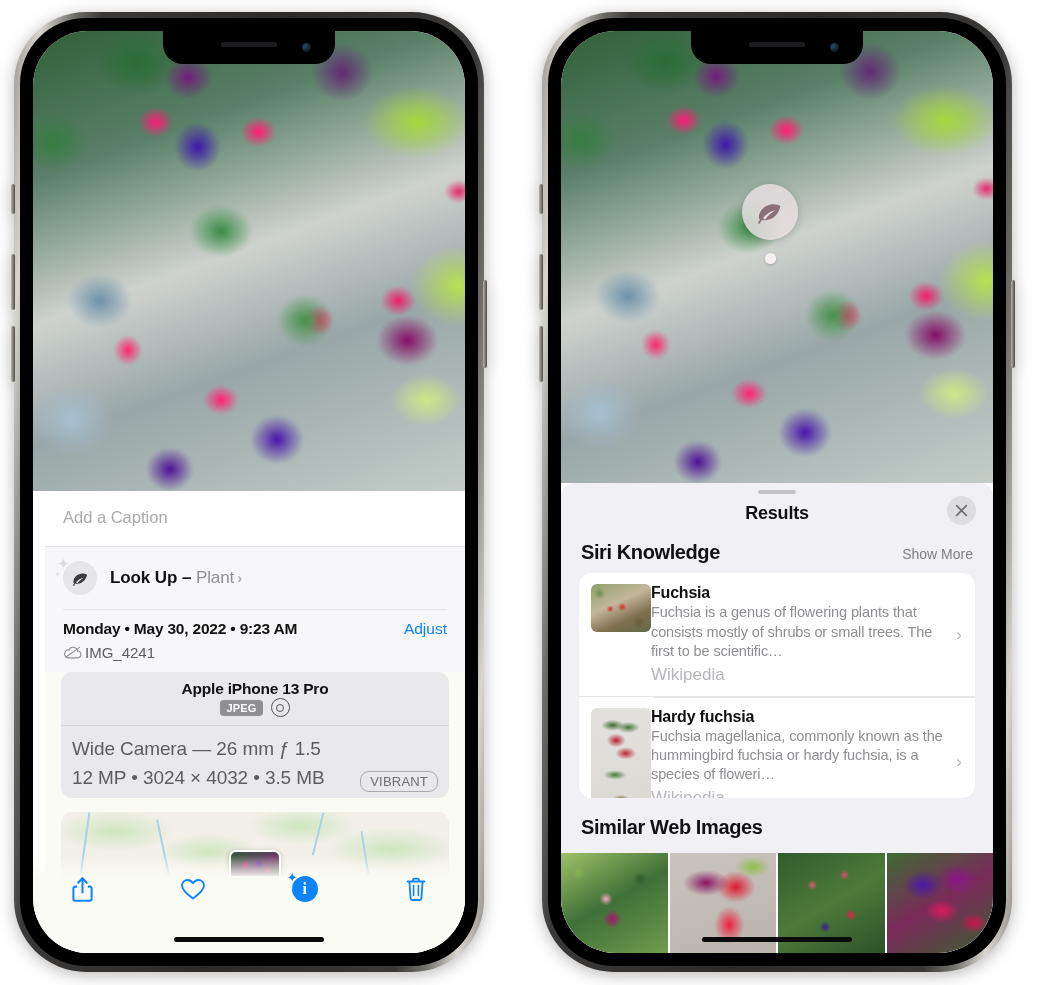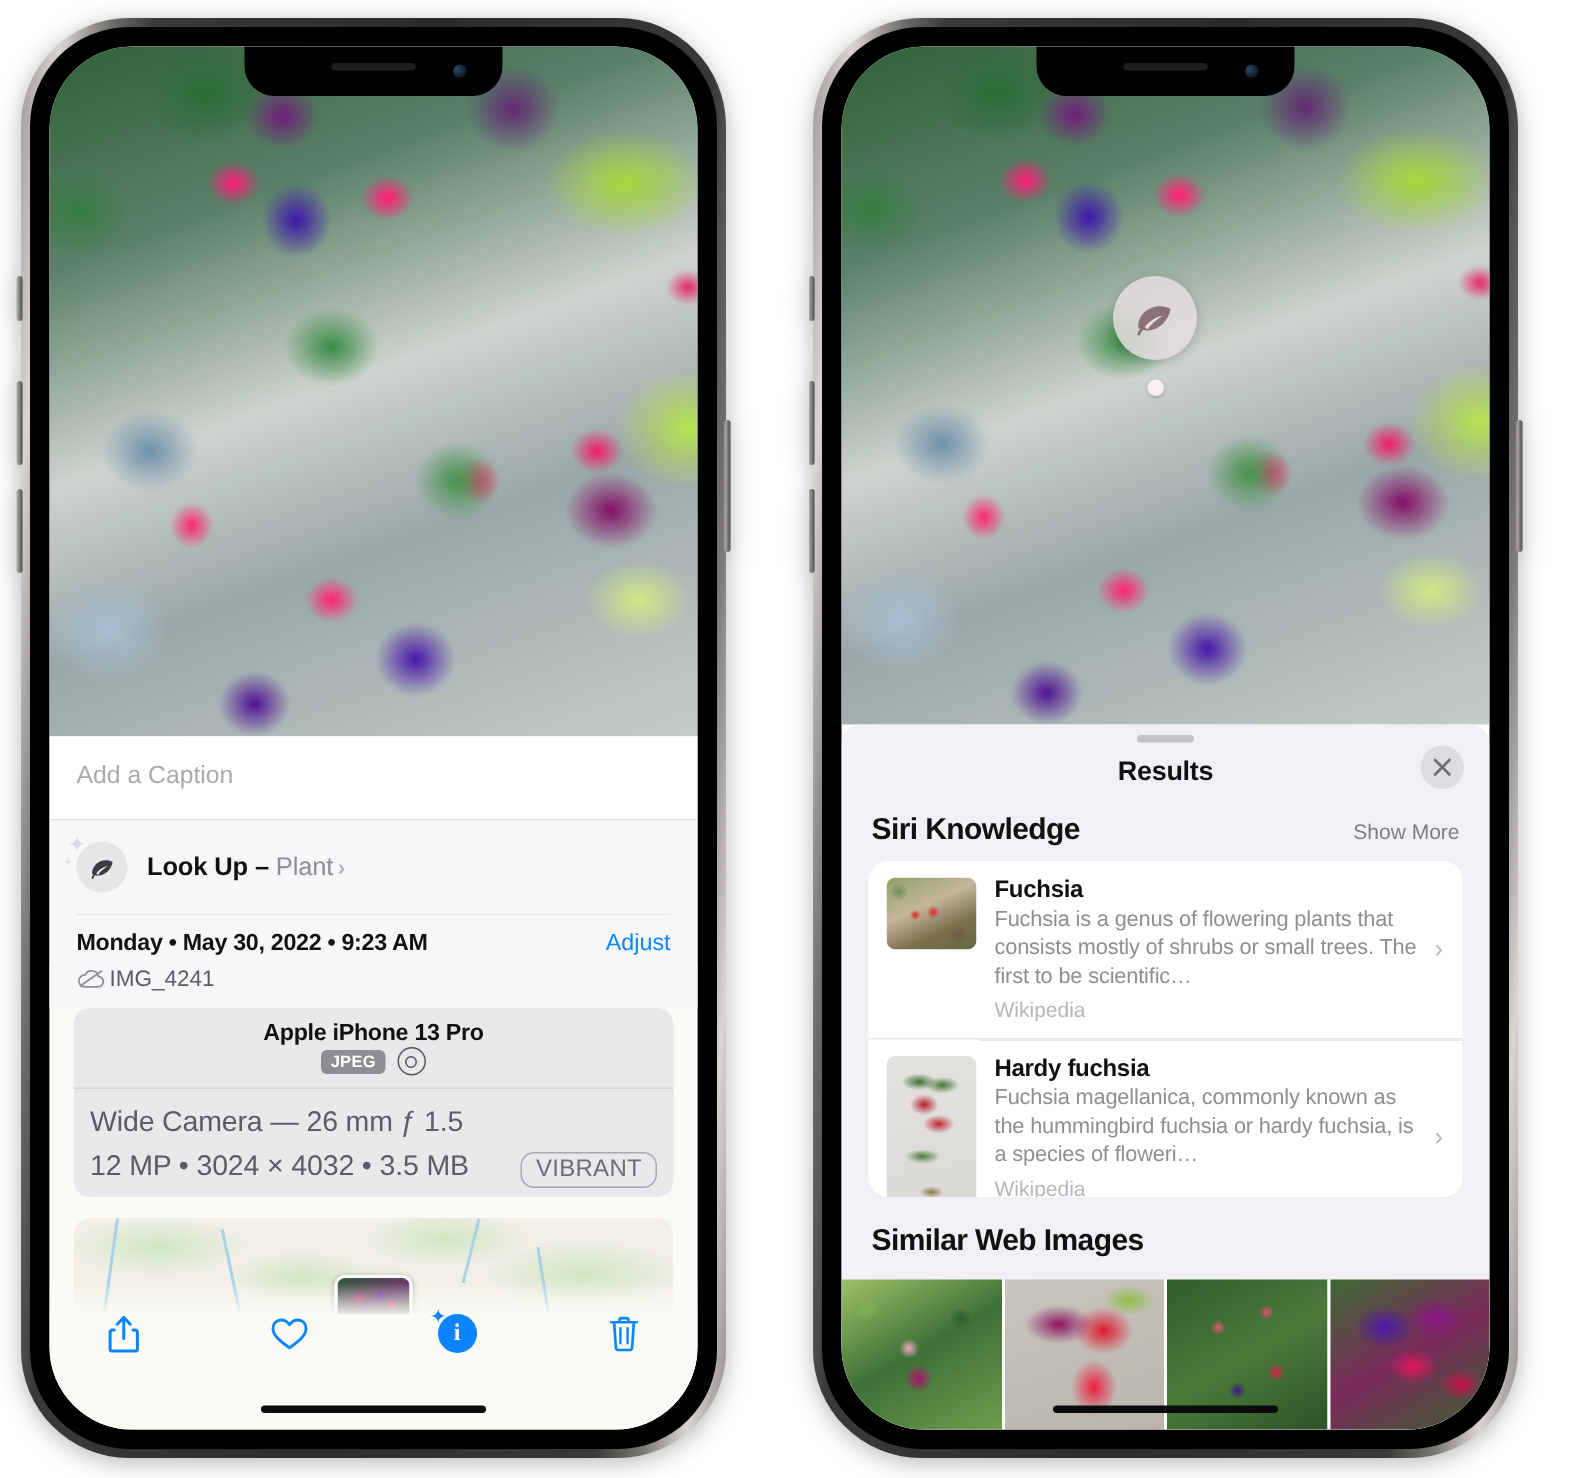--- a/index.html
+++ b/index.html
@@ -120,21 +120,21 @@
       radial-gradient(ellipse 5% 4% at 44% 78%, #f0246d 0%, rgba(240,36,109,0) 76%),
       radial-gradient(ellipse 5% 4% at 82% 58%, #e01f63 0%, rgba(224,31,99,0) 76%),
       radial-gradient(ellipse 4% 3% at 95% 36%, #d62a67 0%, rgba(214,42,103,0) 78%),
       linear-gradient(160deg, #2d5a33 0%, #5d7f6a 26%, #cfd3cf 48%, #9aa7a8 66%, #c8d2cc 100%);
     filter: blur(1.1px) saturate(1.12);
   }
 
   
   .sheet-left {
     position: absolute;
-    left: 0; right: 0; bottom: 0;
+    left: 12px; right: 0; bottom: 0;
     background: #fbfbf5;
     display: flex;
     flex-direction: column;
   }
   .caption-row {
     background: #ffffff;
     padding: 17px 18px 19px;
     font-size: 16.5px;
     color: #a9a9ae;
     border-bottom: .5px solid #e2e2e4;
@@ -221,21 +221,21 @@
   }
   .raw-icon i {
     width: 8px; height: 8px; border-radius: 50%;
     border: 1.5px solid #55555a; display: block;
   }
   .cam-body { padding: 8px 11px 9px; position: relative; border-bottom: .5px solid #d6d6da; }
   .cam-line { color: #5c5c61; font-size: 19px; line-height: 1.55; letter-spacing: -.1px; }
   .vibrant-tag {
     position: absolute; right: 11px; bottom: 10px;
     border: 1px solid #a9a9ae; color: #6d6d72;
-    border-radius: 9px; font-size: 16px;
+    border-radius: 9px; font-size: 13px;
     padding: 2px 9px; letter-spacing: .2px;
   }
   .cam-exif {
     display: flex; align-items: center;
     padding: 7px 11px;
     color: #6d6d72; font-size: 13.5px;
   }
   .cam-exif span { flex: 1; text-align: center; }
   .cam-exif span:first-child { text-align: left; }
   .cam-exif span:last-child { text-align: right; }
@@ -350,21 +350,20 @@
 
   .know-card {
     margin: 0 18px;
     background: #fff;
     border-radius: 13px;
     overflow: hidden;
   }
   .know-row {
     display: flex; align-items: flex-start;
     padding: 11px 12px;
-    gap: 12px;
     position: relative;
   }
   .know-row + .know-row { border-top: .5px solid #e6e6e9; }
   .know-row .sep { position:absolute; left: 74px; right: 0; top: 0; height: .5px; background:#e6e6e9; }
   .thumb { flex: 0 0 auto; border-radius: 6px; overflow: hidden; }
   .thumb-1 {
     width: 60px; height: 48px;
     background:
       radial-gradient(circle 5px at 32% 52%, #e2202a 0%, rgba(226,32,42,0) 72%),
       radial-gradient(circle 6px at 52% 48%, #e5252e 0%, rgba(229,37,46,0) 72%),
@@ -379,21 +378,21 @@
       radial-gradient(ellipse 24% 8% at 58% 42%, #c02530 0%, rgba(192,37,48,0) 72%),
       radial-gradient(ellipse 26% 7% at 36% 16%, #3f6a2e 0%, rgba(63,106,46,0) 74%),
       radial-gradient(ellipse 26% 7% at 62% 18%, #47743a 0%, rgba(71,116,58,0) 74%),
       radial-gradient(ellipse 26% 6% at 40% 62%, #4b7a3c 0%, rgba(75,122,60,0) 74%),
       radial-gradient(ellipse 18% 5% at 50% 84%, #8a7a4a 0%, rgba(138,122,74,0) 74%),
       linear-gradient(170deg,#e3e2de 0%,#d9d8d3 100%);
   }
   .know-text { flex: 1 1 auto; min-width: 0; padding-right: 18px; }
   .know-title { font-size: 16px; font-weight: 700; color: #111; letter-spacing: -.2px; margin-bottom: 1px; }
   .know-desc { font-size: 14.5px; color: #8e8e93; line-height: 1.32; letter-spacing: -.1px; }
-  .know-src { font-size: 14px; color: #b6b6bb; margin-top: 4px; }
+  .know-src { font-size: 17px; color: #b6b6bb; margin-top: 4px; }
   .know-chev { position: absolute; right: 13px; top: 50%; transform: translateY(-50%); color: #b8b8bd; font-size: 17px; }
 
   .web-strip { display: flex; margin-top: 5px; }
   .web-thumb { flex: 1 1 0; height: 100px; border-right: 2px solid #fff; }
   .web-thumb:last-child { border-right: none; }
   .wt1 {
     background:
       radial-gradient(circle 13px at 48% 66%, #a8126e 0%, rgba(168,18,110,0) 72%),
       radial-gradient(circle 9px at 42% 46%, #f1a8c2 0%, rgba(241,168,194,0) 74%),
       radial-gradient(circle 10px at 74% 26%, #2e5c2c 0%, rgba(46,92,44,0) 74%),

